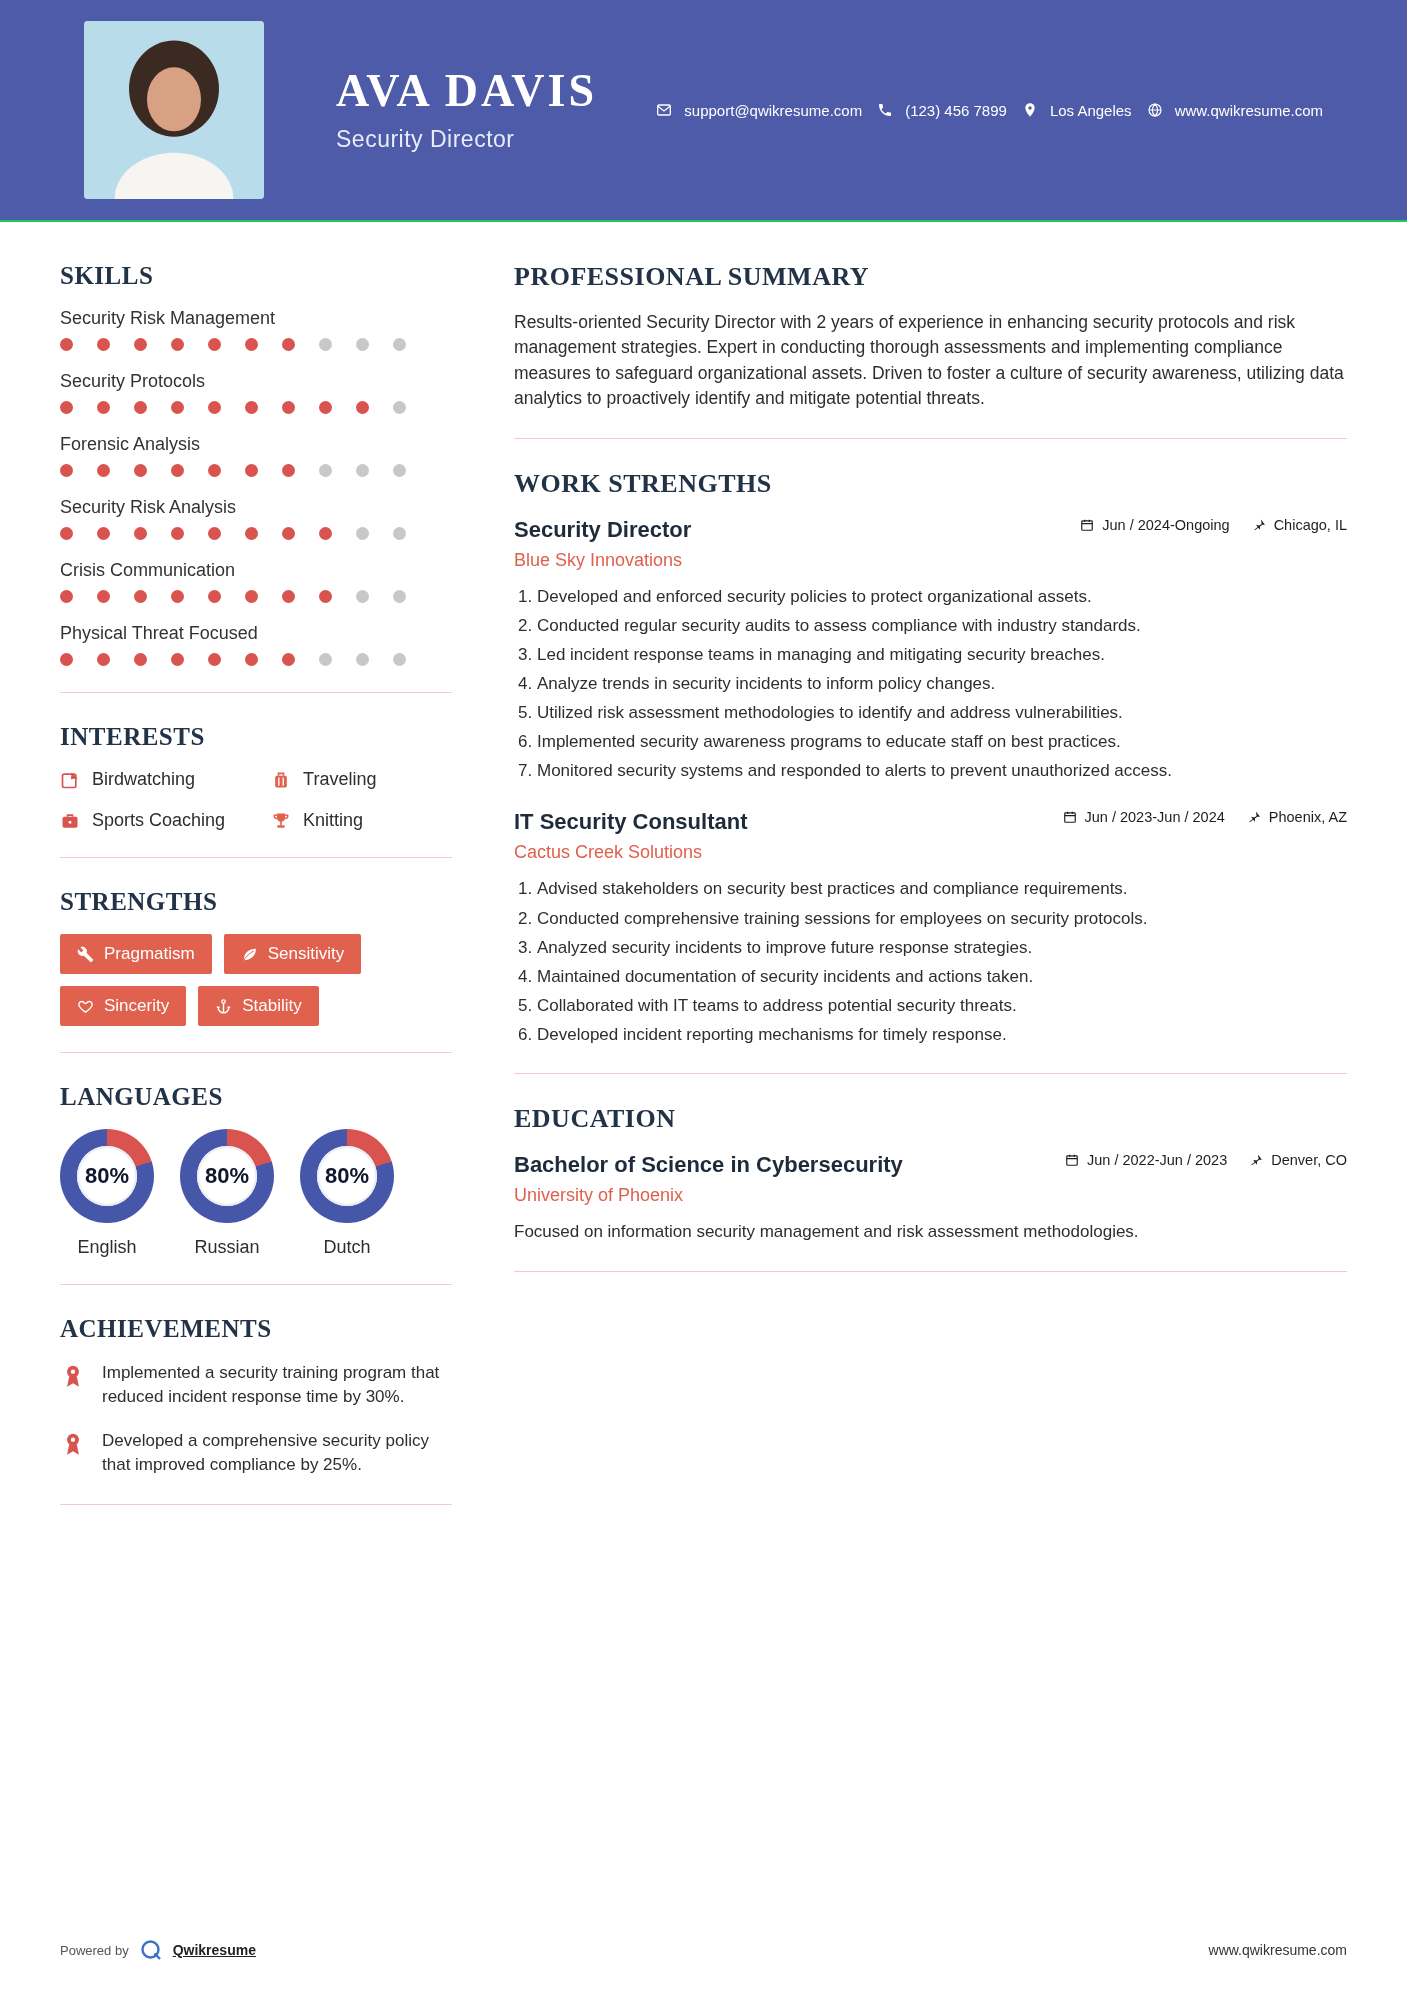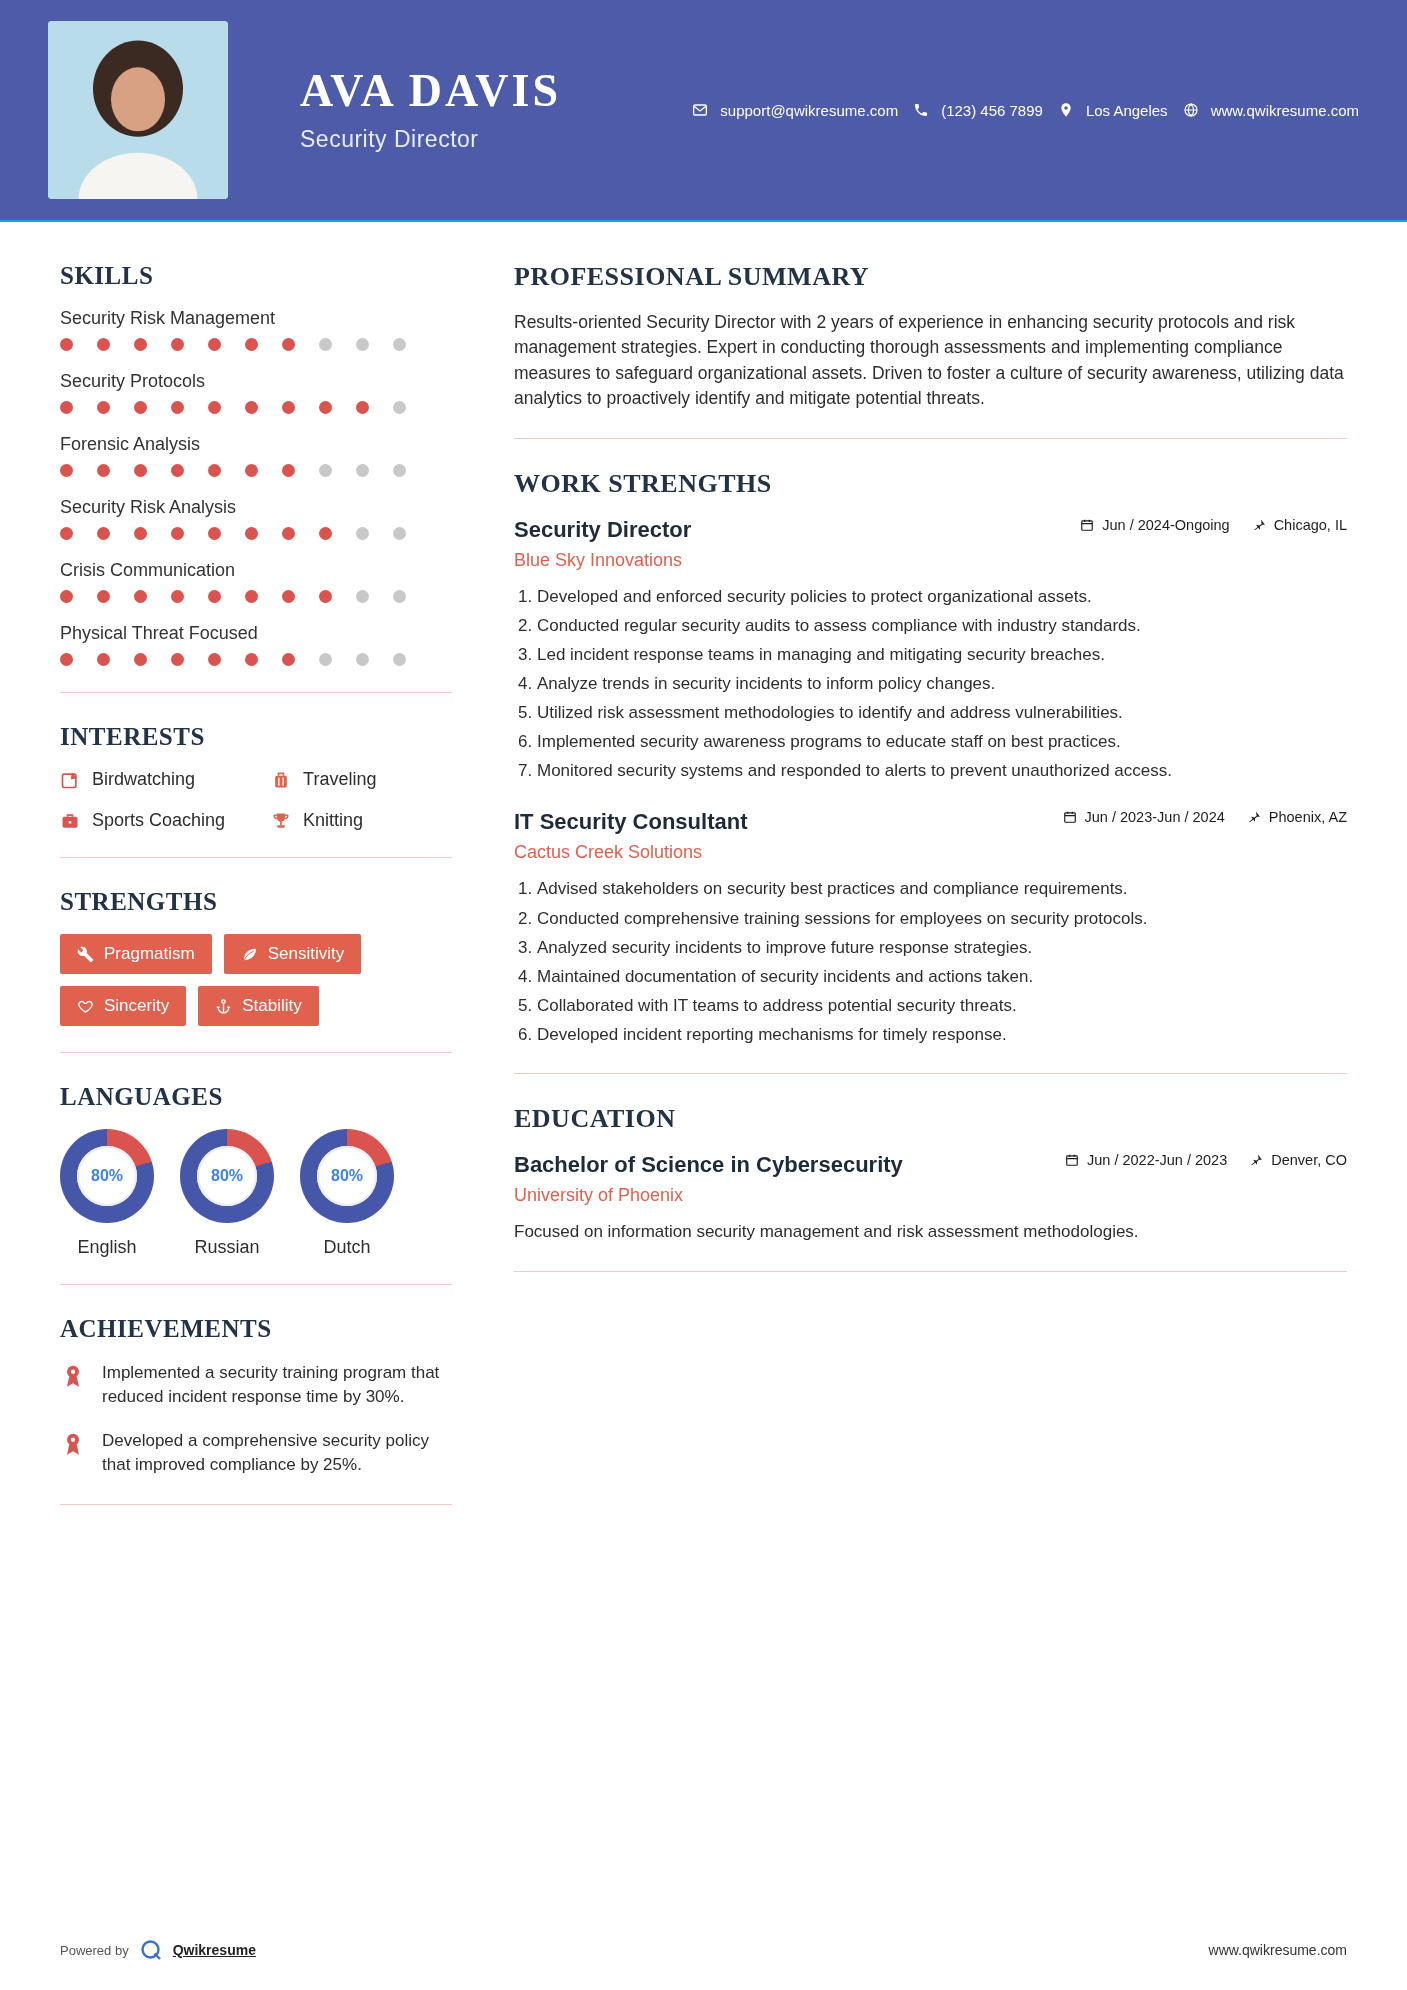--- a/index.html
+++ b/index.html
@@ -5,22 +5,22 @@
   * { box-sizing: border-box; }
   html,body { margin:0; padding:0; }
   body {
     width:1407px; height:1990px; background:#ffffff; overflow:hidden;
     font-family:"Liberation Sans", sans-serif; color:#2e2e2e;
     display:flex; flex-direction:column;
   }
   
   .header {
     background:#4d5ba9; height:222px; flex:0 0 auto;
-    display:flex; align-items:center; padding:0 48px;
-    border-bottom:2px solid #0ea5e9;
+    display:flex; align-items:center; padding:0 84px;
+    border-bottom:2px solid #22c55e;
   }
   .photo {
     width:180px; height:178px; border-radius:4px; overflow:hidden;
     background:#b9dcea; flex:0 0 auto; margin-right:72px;
   }
   .photo svg { display:block; width:100%; height:100%; }
   .id-block { display:flex; flex-direction:column; }
   .name {
     font-family:"Liberation Serif", serif; font-weight:bold;
     font-size:46px; color:#ffffff; letter-spacing:3px; line-height:1;
@@ -65,21 +65,21 @@
   }
   .badge svg { width:17px; height:17px; }
 
   
   .langs { display:flex; gap:26px; }
   .lang { display:flex; flex-direction:column; align-items:center; gap:14px; }
   .donut { width:94px; height:94px; border-radius:50%; position:relative; }
   .donut-hole {
     position:absolute; inset:17px; background:#fff; border-radius:50%;
     display:flex; align-items:center; justify-content:center;
-    font-size:16px; font-weight:bold; color:#3b82f6;
+    font-size:22px; font-weight:bold; color:#0f172a;
     box-shadow:0 0 0 2px #eceef5 inset;
   }
   .lang-label { font-size:18px; color:#2e2e2e; }
 
   
   .ach-item { display:flex; gap:16px; margin-bottom:20px; }
   .ach-item svg { width:26px; height:26px; flex:0 0 auto; margin-top:2px; }
   .ach-text { font-size:17px; line-height:1.42; color:#2e2e2e; }
 
   

